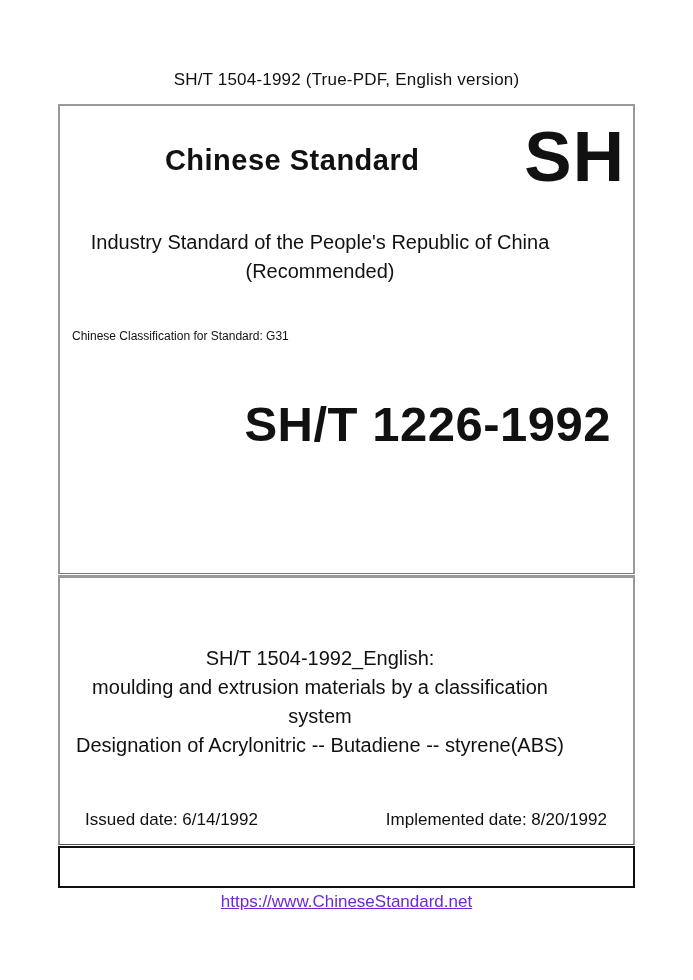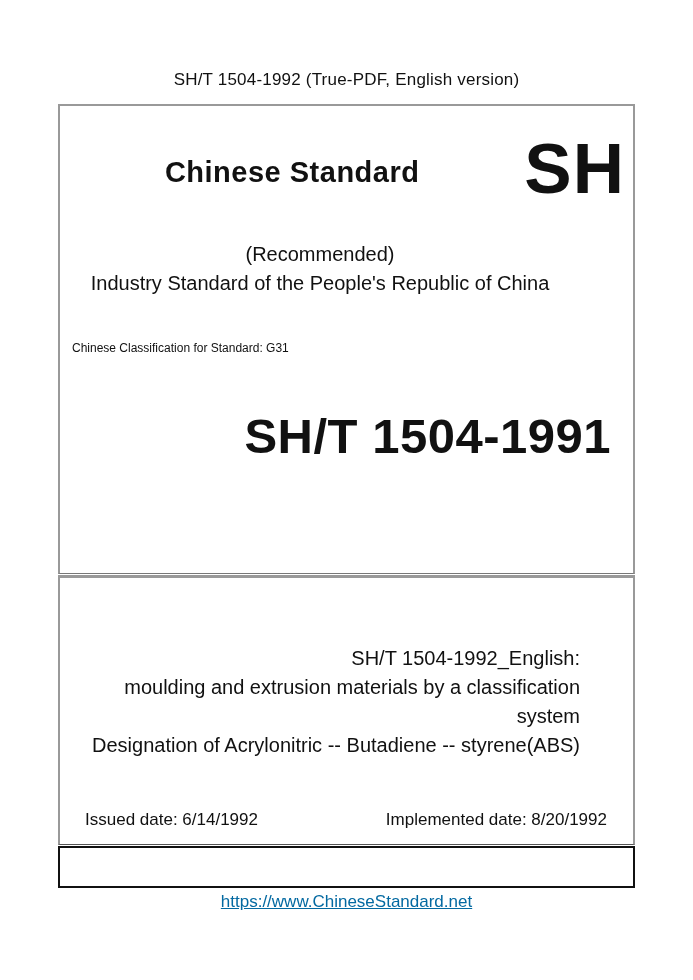--- a/index.html
+++ b/index.html
@@ -40,21 +40,21 @@
     border-bottom: 1px solid #555555;
   }
   .box3 {
     top: 846px;
     height: 42px;
     border: 2px solid #111111;
   }
   .brand-row {
     display: flex;
     align-items: flex-start;
-    margin-top: 36px;
+    margin-top: 24px;
   }
   .brand-title-wrap {
     flex: 1;
     text-align: center;
     padding-top: 14px;
   }
   .brand-title {
     font-size: 29px;
     font-weight: bold;
     letter-spacing: 0.5px;
@@ -85,68 +85,68 @@
     line-height: 52px;
     letter-spacing: 0.5px;
   }
   .replacing {
     text-align: right;
     margin: 58px 6px 0 0;
     font-size: 18px;
     line-height: 22px;
   }
   .eng-title {
-    text-align: right;
+    text-align: center;
     margin: 66px 53px 0 0;
     font-size: 20px;
     line-height: 29px;
   }
   .dates-row {
     position: absolute;
     left: 0; right: 0;
     bottom: 14px;
     display: flex;
     justify-content: space-between;
     padding: 0 26px 0 25px;
     font-size: 17px;
   }
   .doc-footer {
     position: absolute;
     top: 892px; left: 0; right: 0;
     text-align: center;
     font-size: 17px;
   }
   .doc-footer a {
-    color: #0369a1;
+    color: #6d28d9;
     text-decoration: underline;
   }
 </style>
 </head>
 <body>
 
 <div class="page">
 
   <div class="doc-header">SH/T 1504-1992 (True-PDF, English version)</div>
 
   <div class="box box1">
     <div class="brand-row">
       <div class="brand-title-wrap">
         <span class="brand-title">Chinese Standard</span>
       </div>
       <div class="brand-logo">SH</div>
     </div>
 
     <div class="org-lines">
+      <div>Industry Standard of the People's Republic of China</div>
       <div>(Recommended)</div>
-      <div>Industry Standard of the People's Republic of China</div>
     </div>
 
     <div class="classification">Chinese Classification for Standard: G31</div>
 
-    <div class="std-number">SH/T 1504-1991</div>
+    <div class="std-number">SH/T 1226-1992</div>
 
   </div>
 
   <div class="box box2">
     <div class="eng-title">
       <div>SH/T 1504-1992_English:</div>
       <div>moulding and extrusion materials by a classification system</div>
       <div>Designation of Acrylonitric -- Butadiene -- styrene(ABS)</div>
     </div>
 

